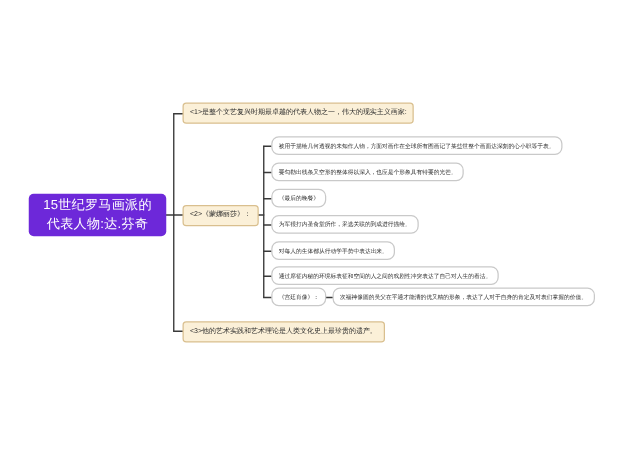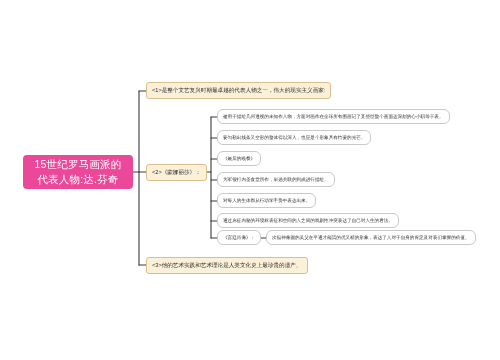--- a/index.html
+++ b/index.html
@@ -10,21 +10,21 @@
     font-family:"Liberation Sans","DejaVu Sans",sans-serif;
     overflow:hidden;
   }
   #canvas{position:relative;width:500px;height:360px;background:#fff;}
   svg.links{position:absolute;left:0;top:0;width:500px;height:360px;pointer-events:none;}
 
   .node{position:absolute;box-sizing:border-box;}
 
   
   .root{
-    background:#ec4899;
+    background:#6d28d9;
     color:#ffffff;
     border-radius:4px;
     display:flex;align-items:center;justify-content:center;
     text-align:center;
     font-size:10.5px;
     line-height:1.45;
     padding:5px 7px;
     letter-spacing:.2px;
   }
   

